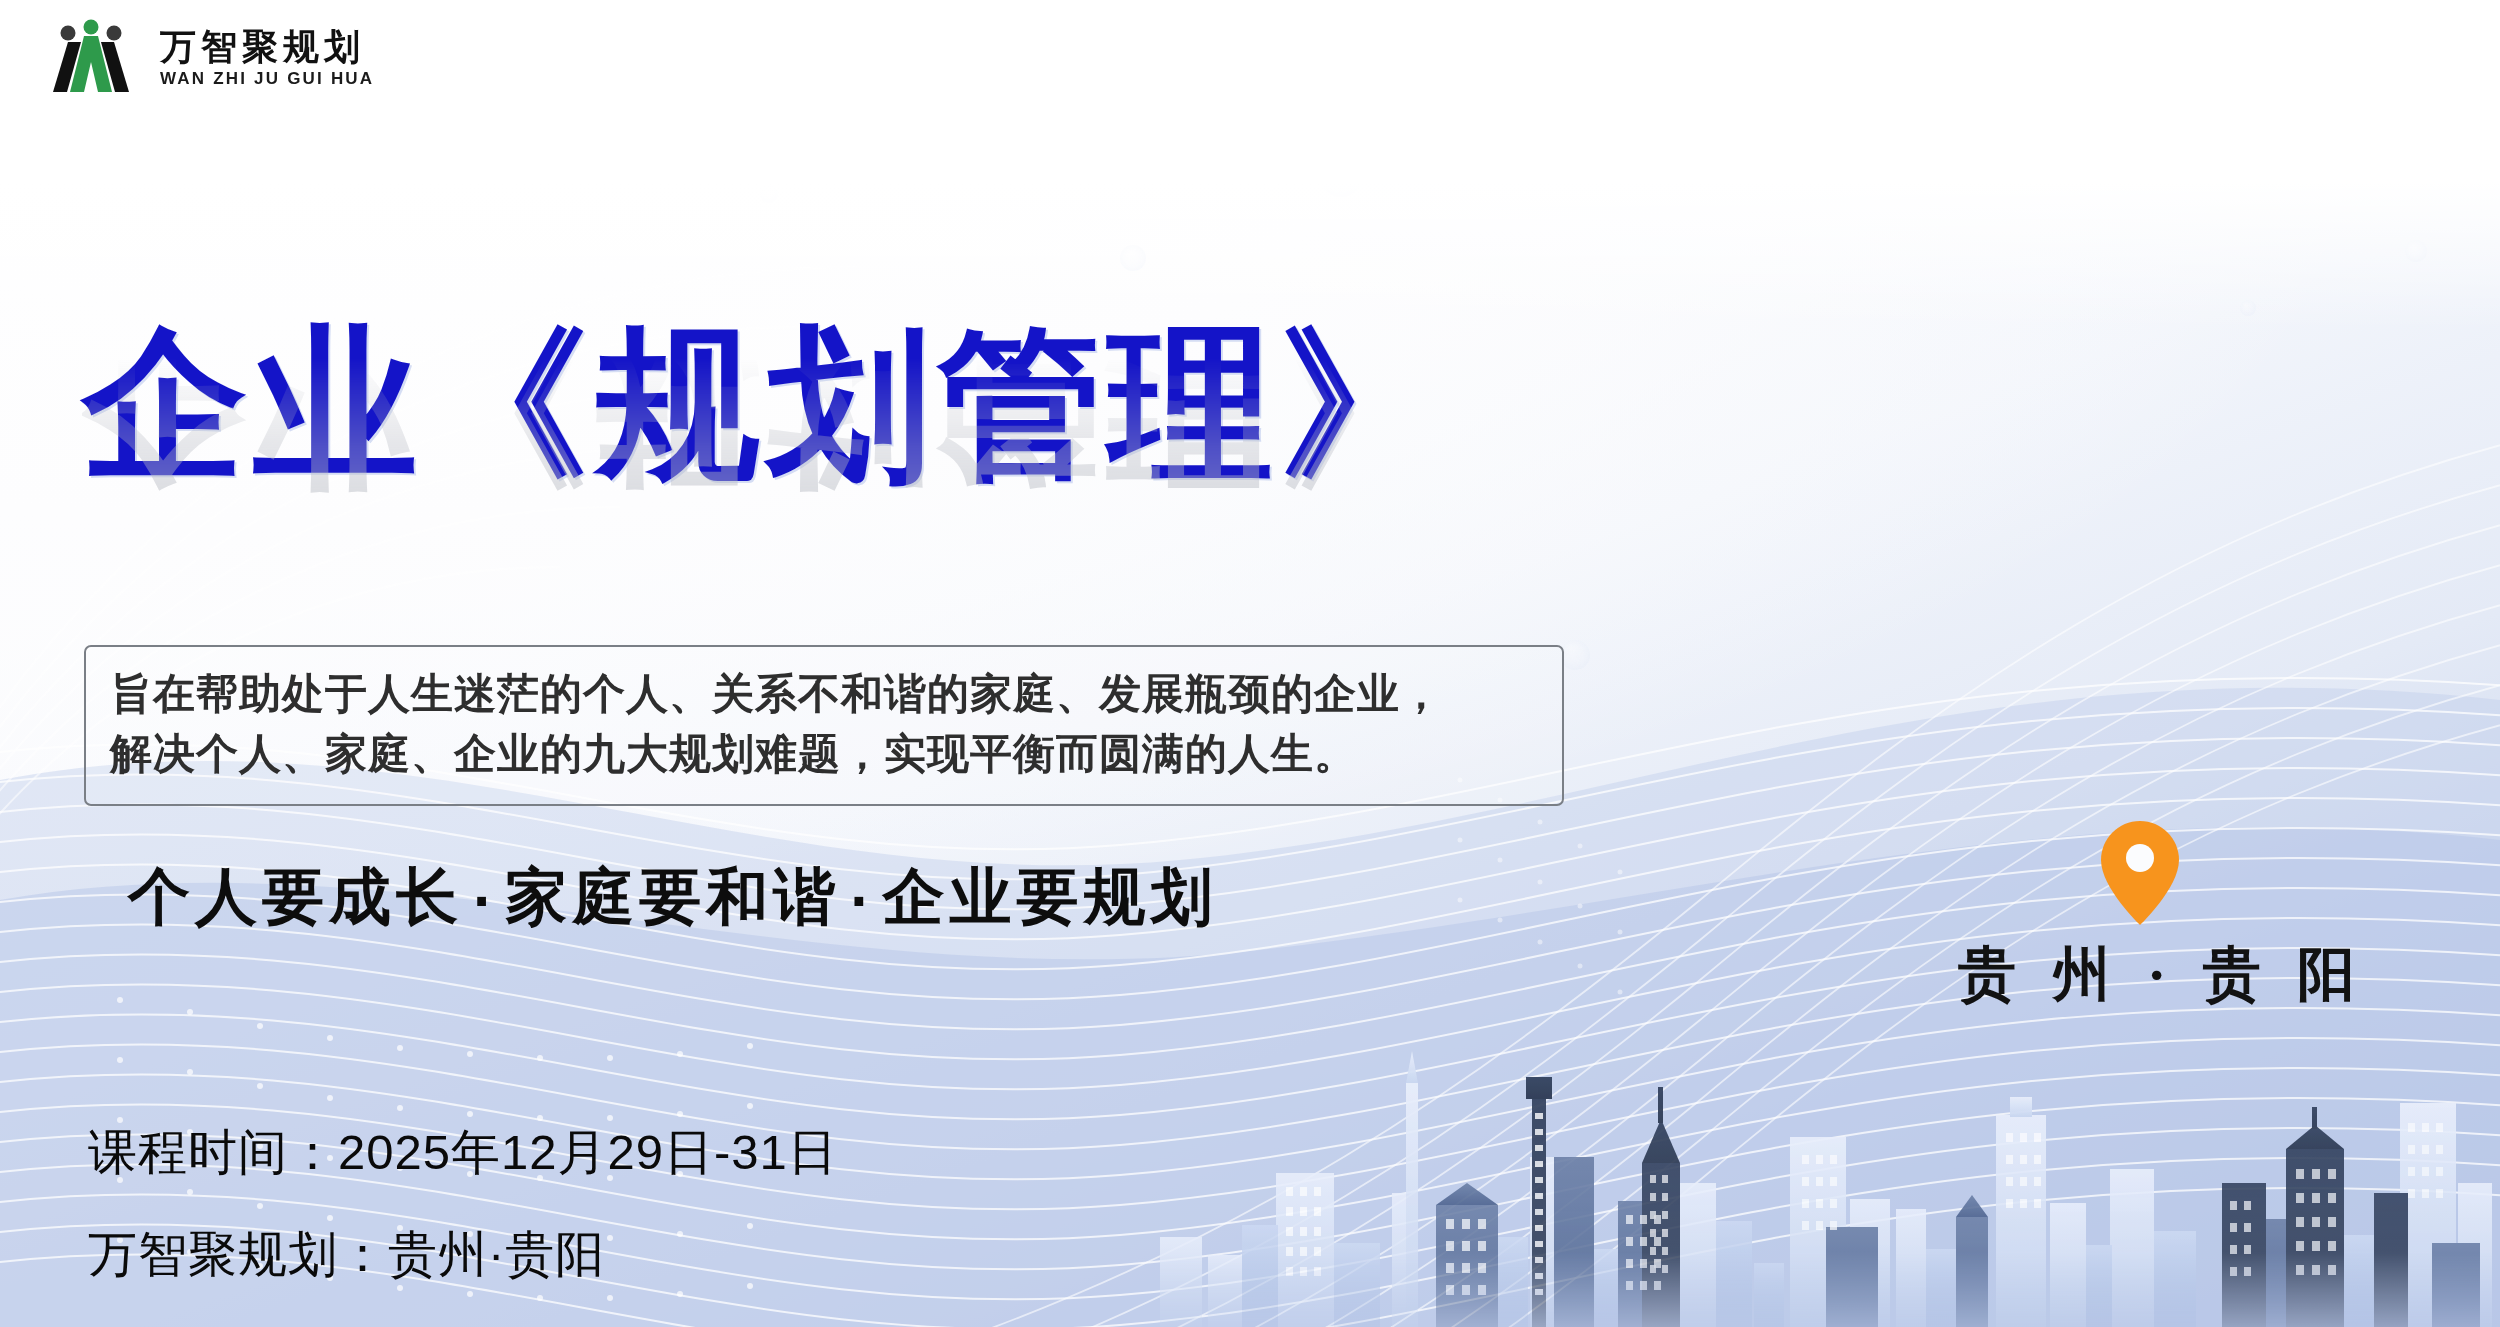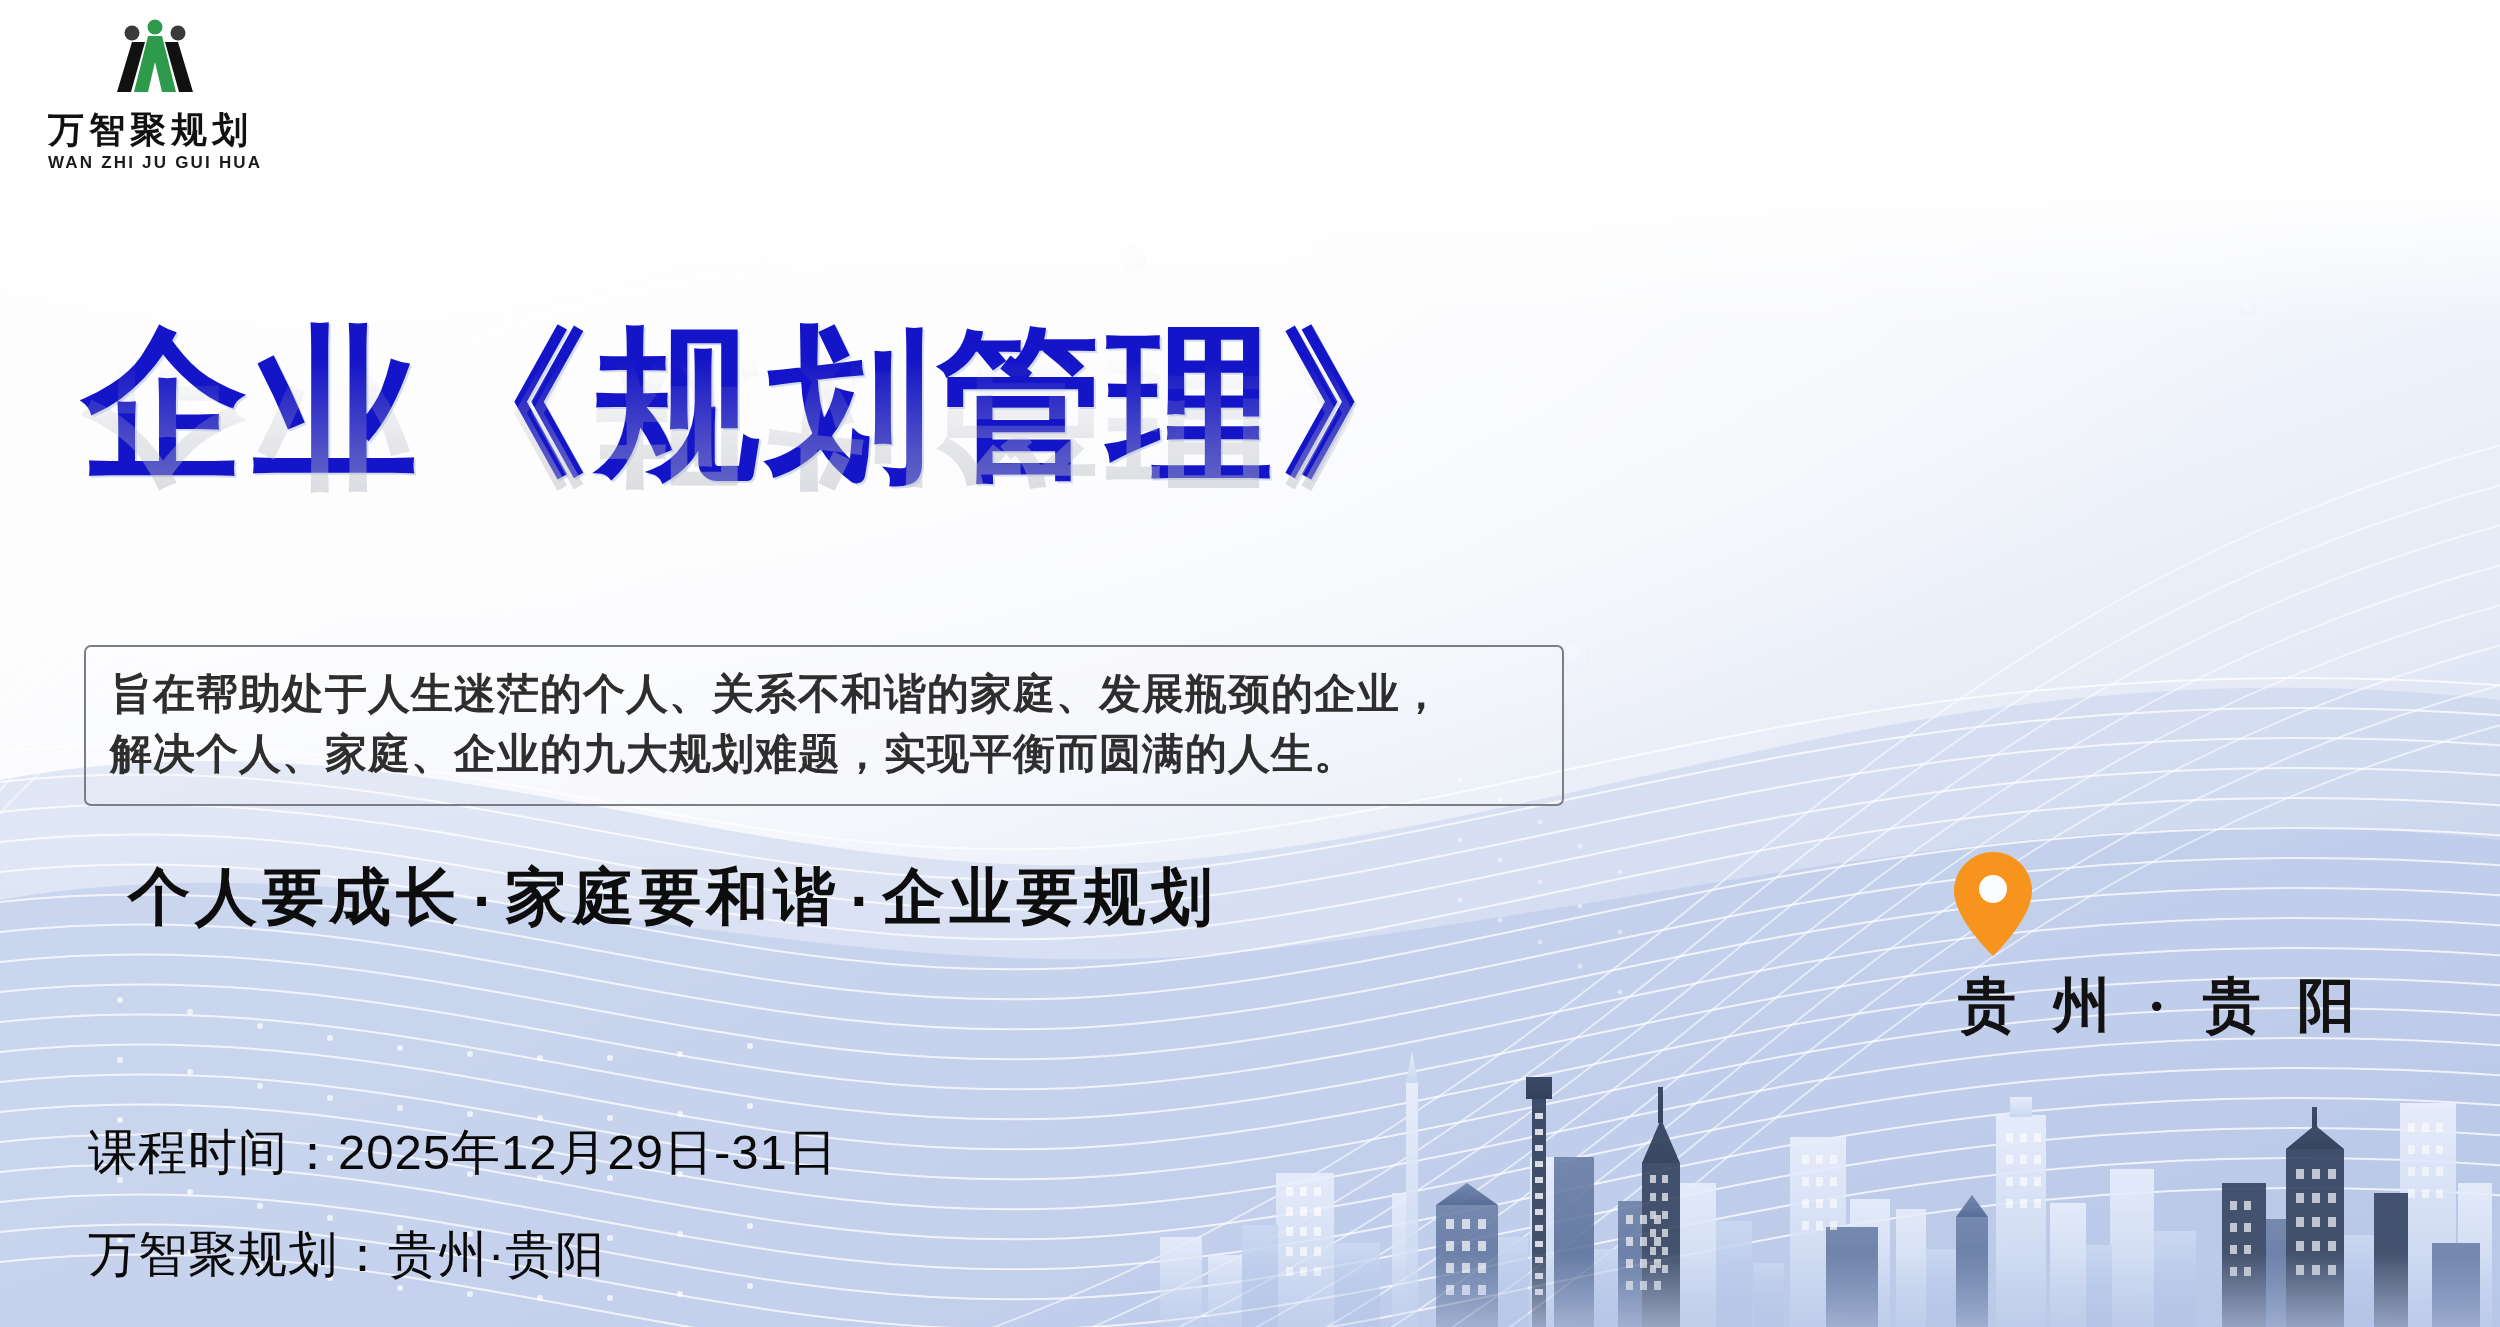--- a/index.html
+++ b/index.html
@@ -25,21 +25,21 @@
     background:radial-gradient(circle at 35% 30%, rgba(255,255,255,.95), rgba(210,222,245,.30));
     box-shadow:0 0 8px rgba(180,198,232,.25) inset;
   }
 
   .topfade{
     position:absolute;left:0;top:0;width:2500px;height:330px;
     background:linear-gradient(180deg,#ffffff 0%,#ffffff 55%,rgba(255,255,255,0) 100%);
   }
 
   
-  .logo{position:absolute;left:48px;top:18px;display:flex;align-items:center;gap:14px;flex-direction:column;}
+  .logo{position:absolute;left:48px;top:18px;display:flex;align-items:center;gap:26px;}
   .logo-mark{width:86px;height:78px;display:block;}
   .logo-text{display:flex;flex-direction:column;justify-content:center;margin-top:2px;}
   .logo-cn{
     font-family:"Liberation Serif","DejaVu Serif",serif;
     font-size:36px;font-weight:700;color:#111;letter-spacing:5px;line-height:1.05;
   }
   .logo-en{
     font-size:17px;font-weight:700;color:#1b1b1b;letter-spacing:2.2px;
     margin-top:4px;line-height:1;
   }
@@ -88,21 +88,21 @@
 
   
   .info{position:absolute;left:88px;top:1120px;}
   .info-line{
     font-family:"Liberation Sans","DejaVu Sans",sans-serif;
     font-size:49px;font-weight:500;color:#0a0a0a;
     letter-spacing:1px;white-space:nowrap;margin-bottom:36px;
   }
 
   
-  .loc{position:absolute;left:1950px;top:849px;width:380px;}
+  .loc{position:absolute;left:1950px;top:818px;width:380px;text-align:center;}
   .pin-svg{width:86px;height:110px;display:inline-block;}
   .loc-text{
     font-family:"Liberation Serif","DejaVu Serif",serif;
     font-size:58px;font-weight:600;color:#121212;letter-spacing:11px;
     margin-top:4px;white-space:nowrap;padding-left:8px;
   }
 
   
   .skyline{position:absolute;left:1150px;bottom:0;width:1350px;height:340px;}
 </style>

